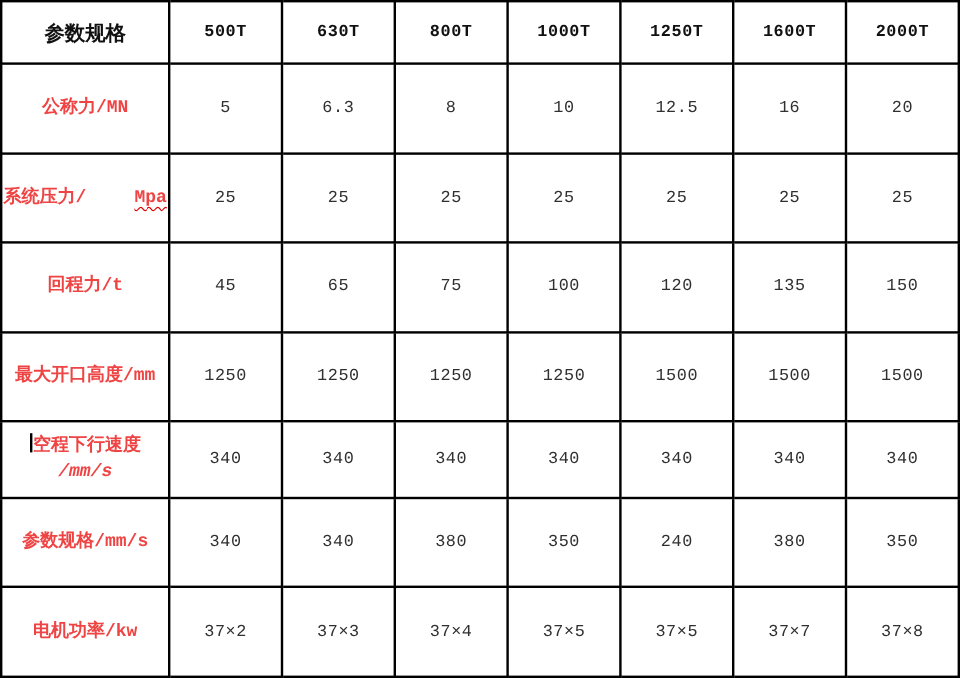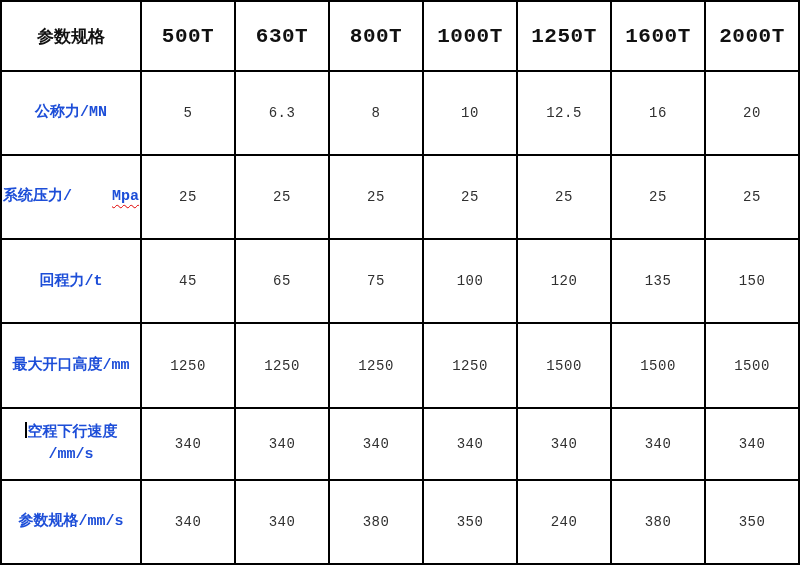--- a/index.html
+++ b/index.html
@@ -22,38 +22,38 @@
   }
   .spec-table th, .spec-table td {
     border: 2px solid #000000;
     text-align: center;
     vertical-align: middle;
     padding: 0;
     background: #ffffff;
     overflow: hidden;
   }
   col.label-col { width: 140px; }
-  thead tr { height: 70px; margin-top: 44px; }
+  thead tr { height: 52px; margin-top: 44px; }
   tbody tr { height: 56px; }
   tbody tr.tall { height: 48px; }
   .col-header {
-    font-size: 21px;
+    font-size: 14px;
     font-weight: bold;
     color: #111111;
     letter-spacing: 0.5px;
   }
   .corner-header {
     font-size: 17px;
     font-weight: bold;
     color: #111111;
   }
   .row-label {
     font-size: 15px;
     font-weight: bold;
-    color: #1d4ed8;
+    color: #ef4444;
     line-height: 1.45;
   }
   .value-cell {
     font-size: 14px;
     font-weight: normal;
     color: #303030;
     letter-spacing: 0.5px;
   }
   .squiggle {
     text-decoration: underline;
@@ -64,21 +64,21 @@
     padding-left: 40px;
   }
   .caret {
     display: inline-block;
     width: 0;
     height: 16px;
     border-left: 2px solid #000000;
     vertical-align: -2px;
     margin-right: 1px;
   }
-  .label-line2 { display: block; }
+  .label-line2 { display: block; font-style: italic; }
 </style>
 </head>
 <body>
 
 <table class="spec-table">
   <colgroup>
     <col class="label-col">
     <col>
       <col>
       <col>
@@ -153,14 +153,24 @@
       <tr>
         <th class="row-label"><span>参数规格/mm/s</span></th>
         <td class="value-cell">340</td>
         <td class="value-cell">340</td>
         <td class="value-cell">380</td>
         <td class="value-cell">350</td>
         <td class="value-cell">240</td>
         <td class="value-cell">380</td>
         <td class="value-cell">350</td>
       </tr>
+      <tr>
+        <th class="row-label"><span>电机功率/kw</span></th>
+        <td class="value-cell">37×2</td>
+        <td class="value-cell">37×3</td>
+        <td class="value-cell">37×4</td>
+        <td class="value-cell">37×5</td>
+        <td class="value-cell">37×5</td>
+        <td class="value-cell">37×7</td>
+        <td class="value-cell">37×8</td>
+      </tr>
     </tbody>
 </table>
 
 </body></html>

